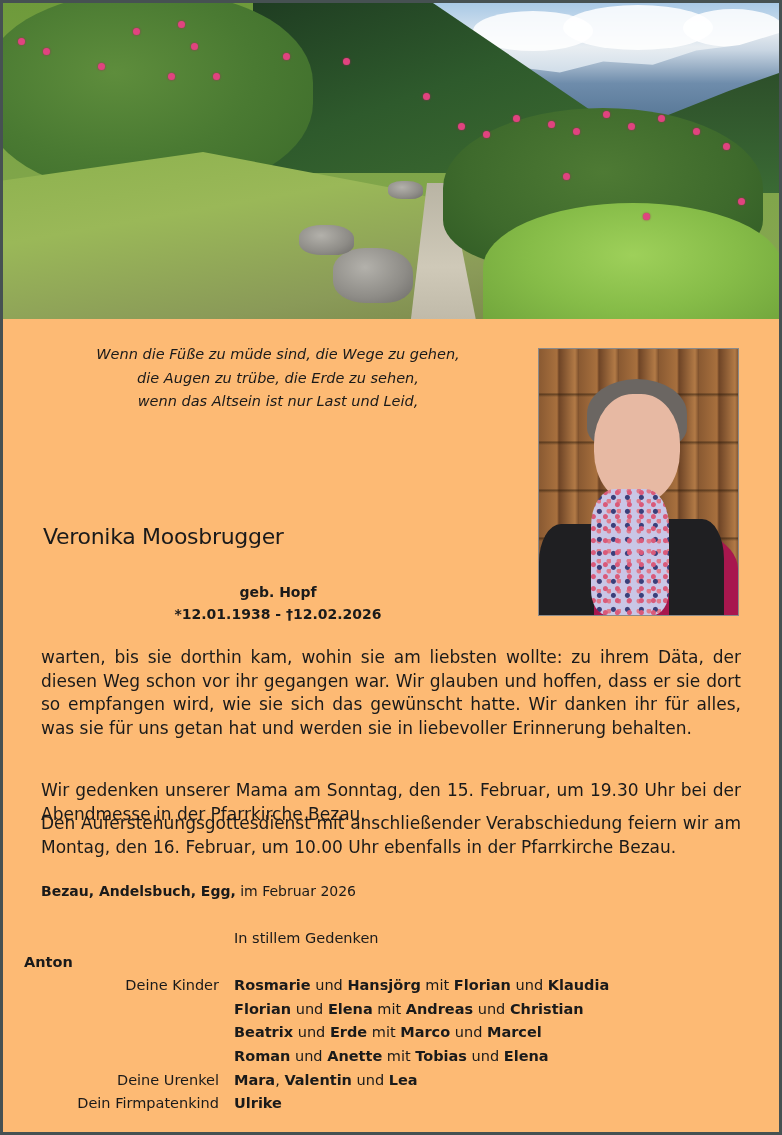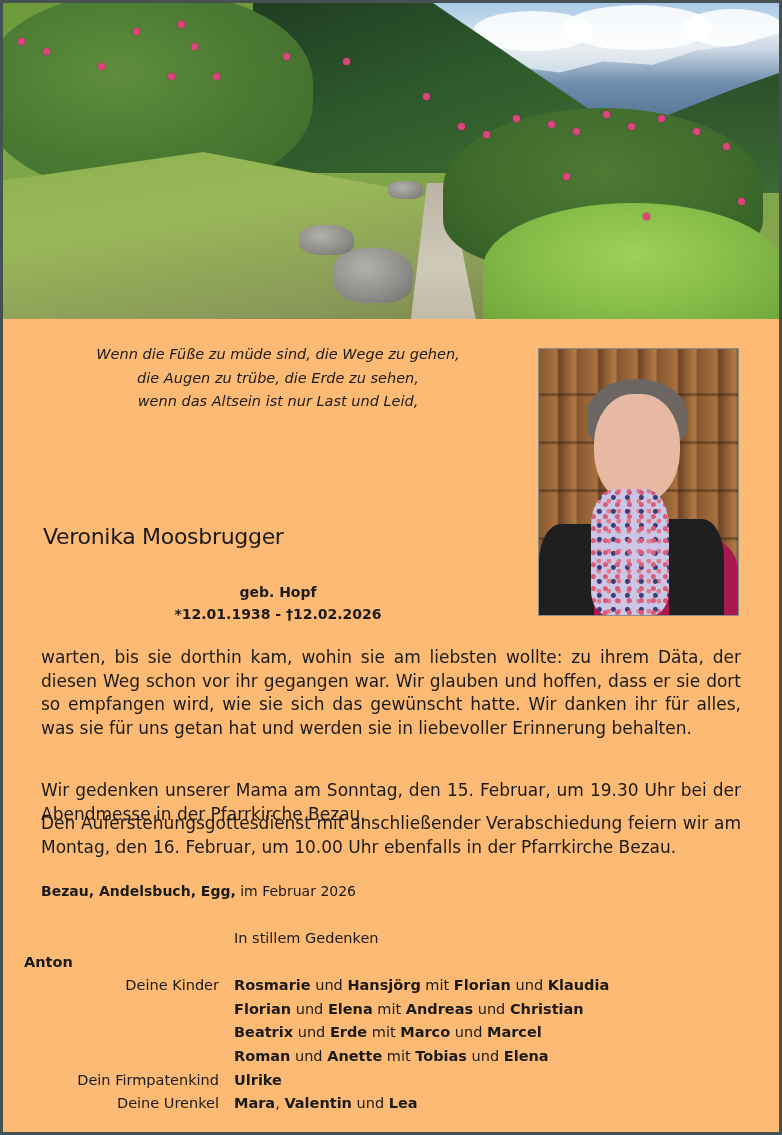--- a/index.html
+++ b/index.html
@@ -257,23 +257,23 @@
         </div>
         <div class="mrow">
           <div class="mlabel"></div>
           <div class="mvalue"><b>Beatrix</b><span> und </span><b>Erde</b><span> mit </span><b>Marco</b><span> und </span><b>Marcel</b></div>
         </div>
         <div class="mrow">
           <div class="mlabel"></div>
           <div class="mvalue"><b>Roman</b><span> und </span><b>Anette</b><span> mit </span><b>Tobias</b><span> und </span><b>Elena</b></div>
         </div>
         <div class="mrow">
+          <div class="mlabel">Deine Urenkel</div>
+          <div class="mvalue"><b>Mara</b><span>, </span><b>Valentin</b><span> und </span><b>Lea</b></div>
+        </div>
+        <div class="mrow">
           <div class="mlabel">Dein Firmpatenkind</div>
           <div class="mvalue"><b>Ulrike</b></div>
         </div>
-        <div class="mrow">
-          <div class="mlabel">Deine Urenkel</div>
-          <div class="mvalue"><b>Mara</b><span>, </span><b>Valentin</b><span> und </span><b>Lea</b></div>
-        </div>
       </div>
   </div>
 
 </div>
 
 </body></html>

